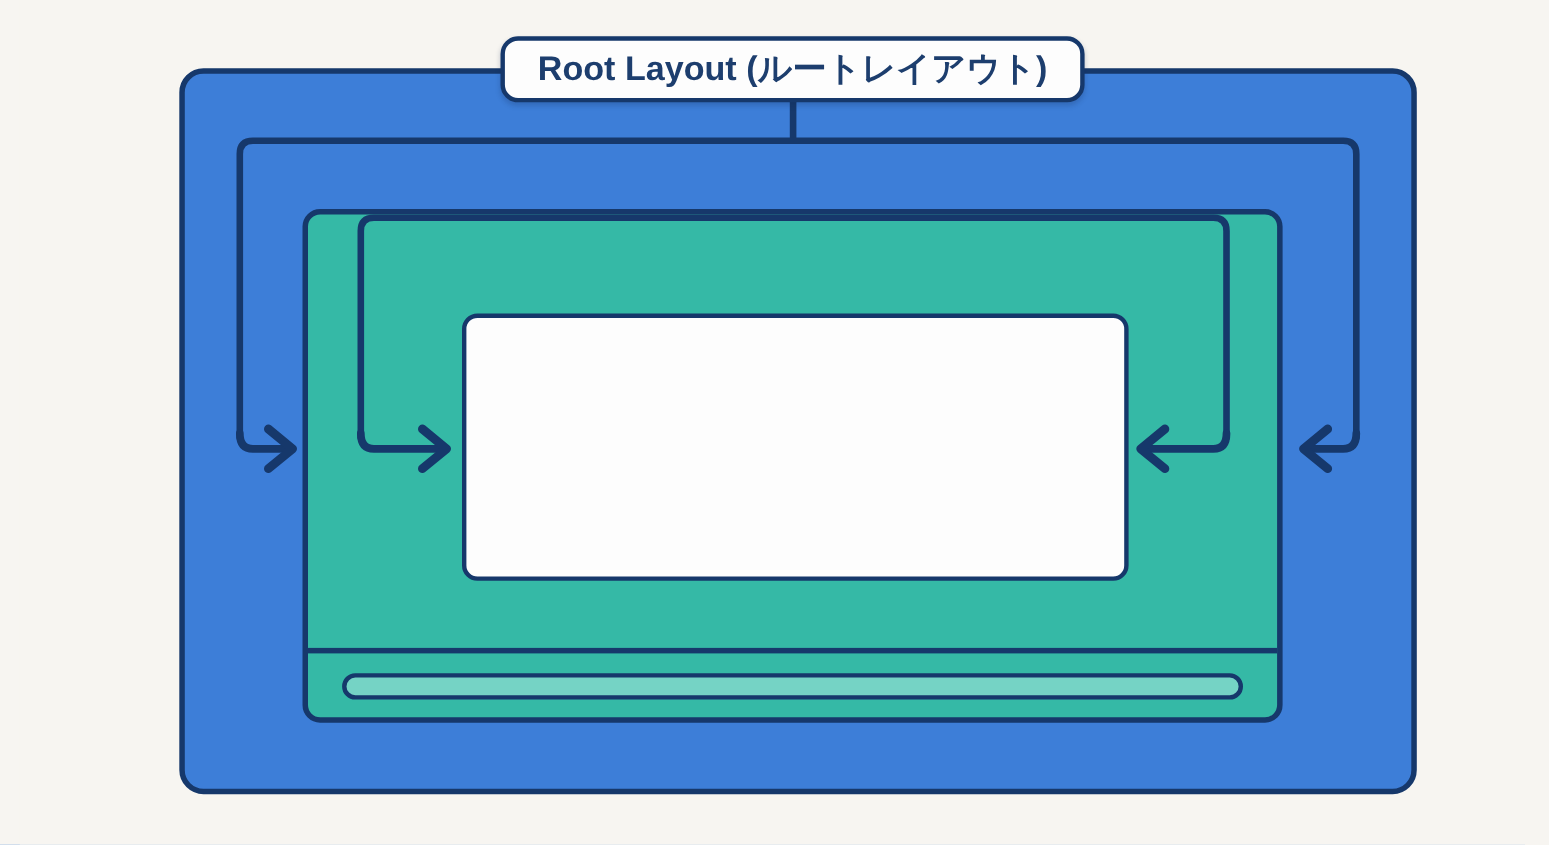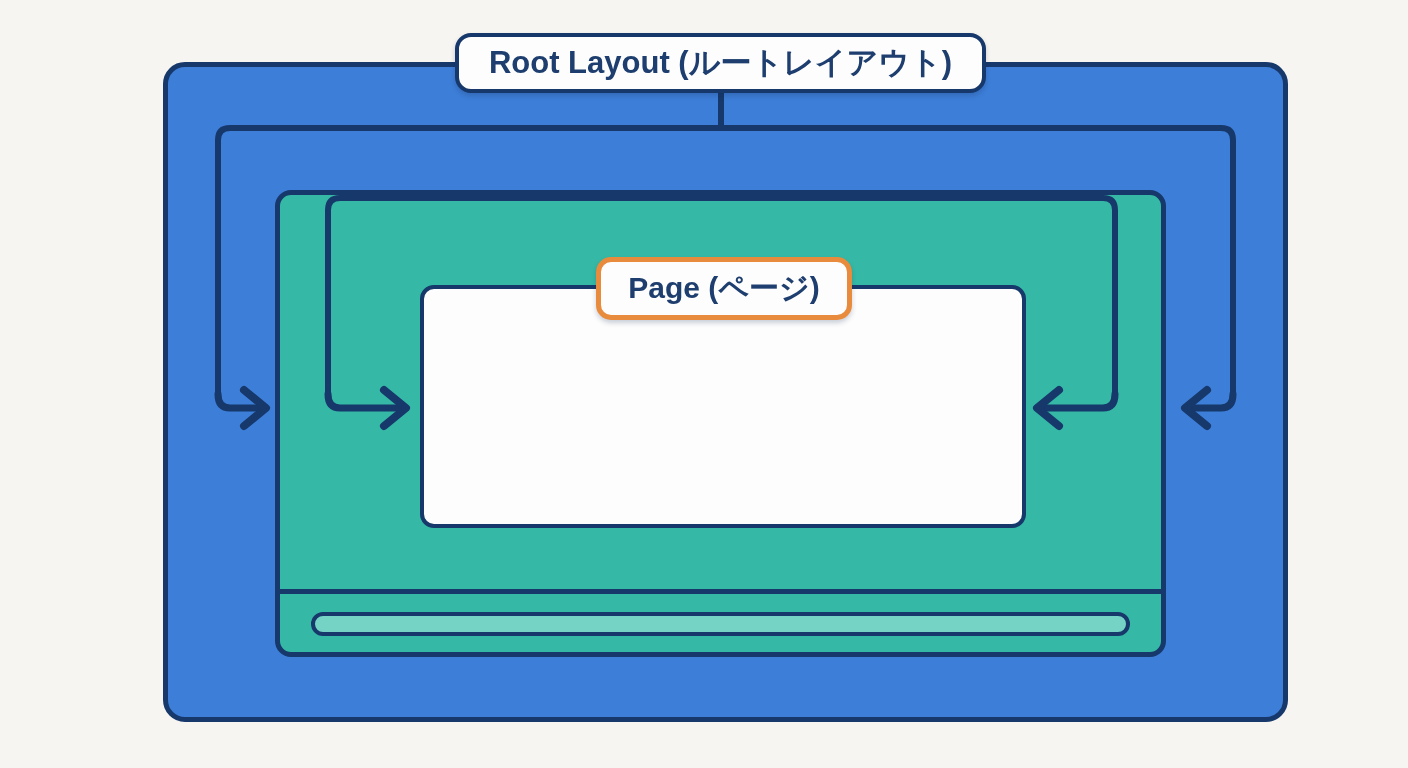--- a/index.html
+++ b/index.html
@@ -120,17 +120,14 @@
     <path class="chev" d="M366 390 L388 408 L366 426"></path>
     <path class="arrowline" d="M1097 394 Q1097 408 1085 408 L1025 408"></path>
     <path class="chev" d="M1041 390 L1019 408 L1041 426"></path>
   </svg>
 
   <div class="box page-box"></div>
 
   <div class="pill root-pill">
     <span>Root Layout (ルートレイアウト)</span>
   </div>
-  <div class="pill page-pill">
-    <span>Page (ページ)</span>
-  </div>
 
 </div>
 
 </body></html>

